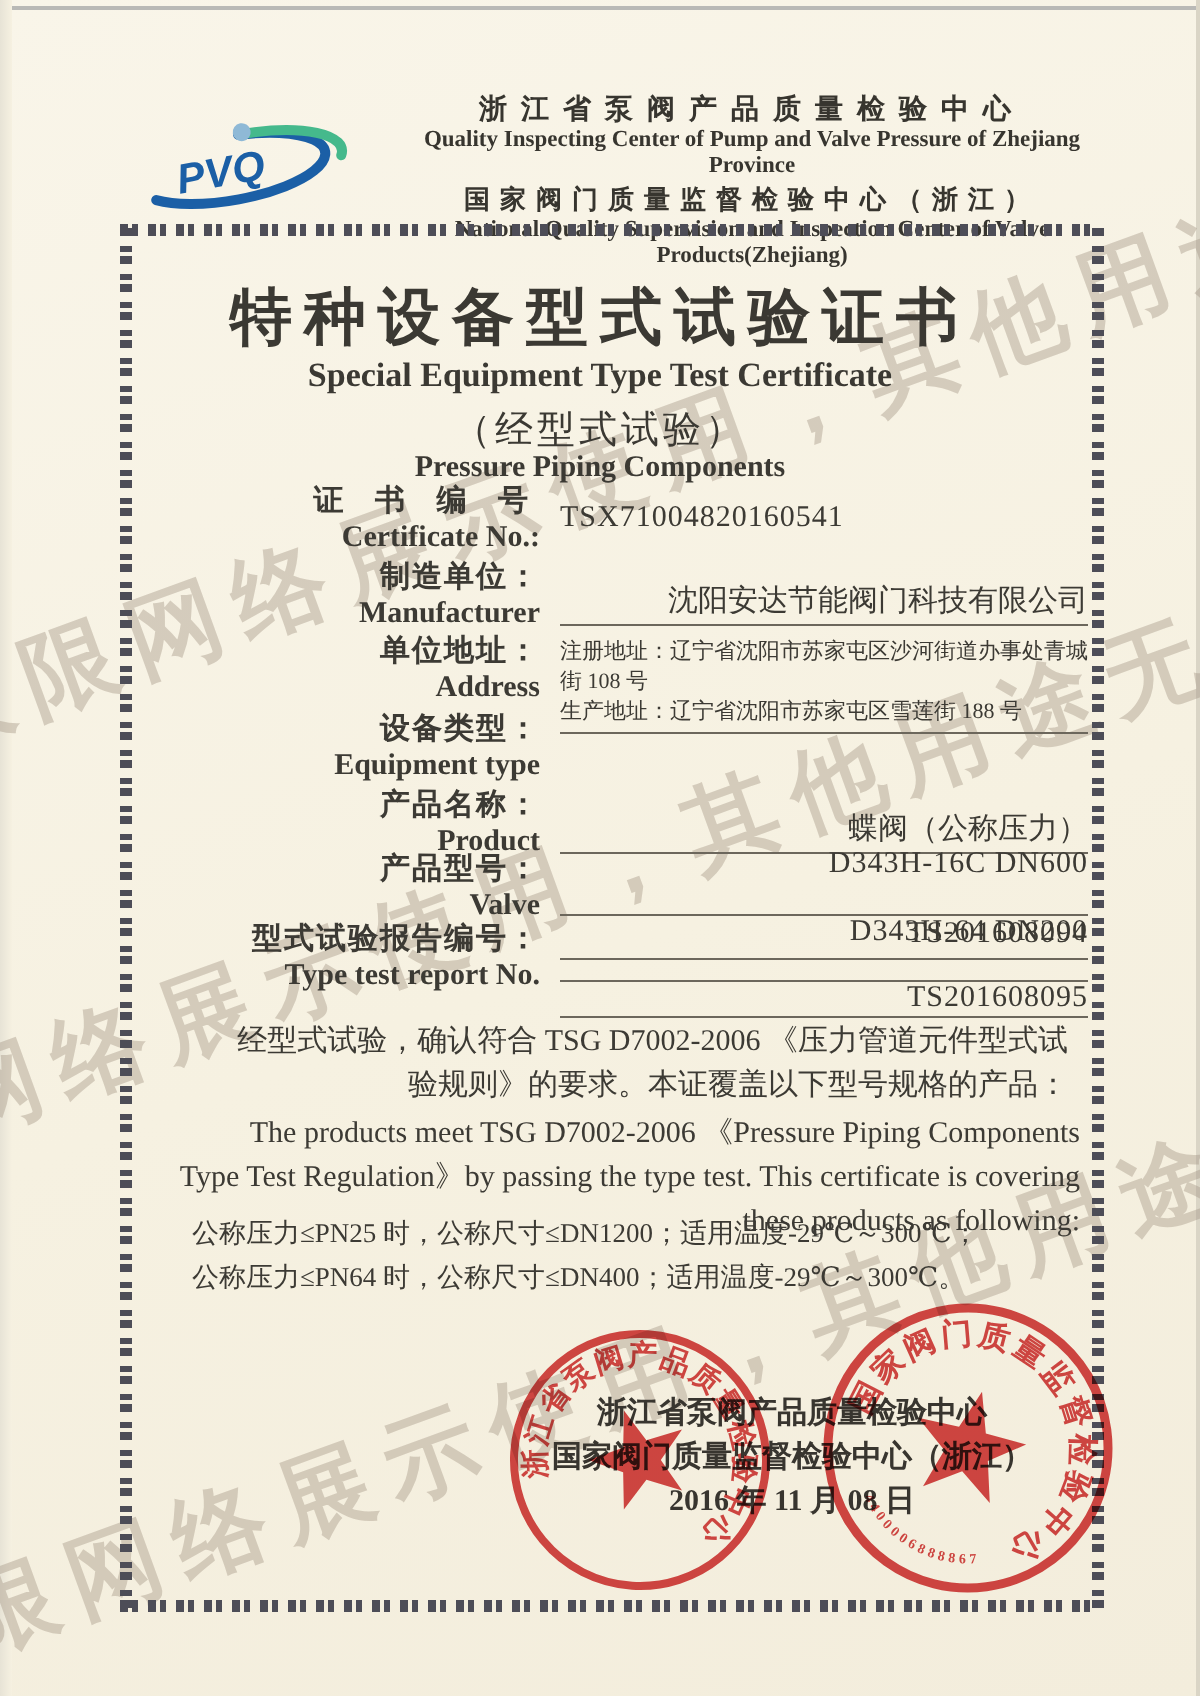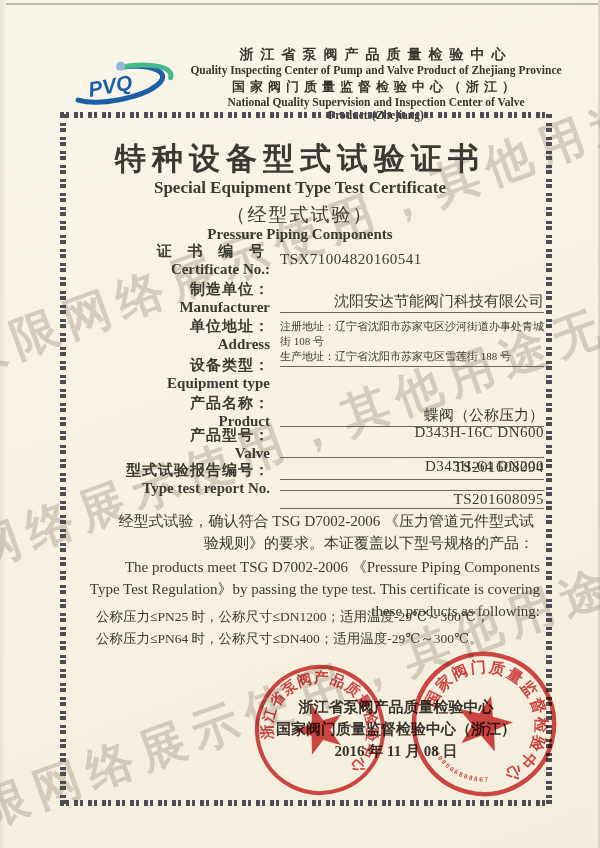--- a/index.html
+++ b/index.html
@@ -72,21 +72,21 @@
     <svg class="logo" width="122" height="58" viewBox="0 0 122 58">
       <g transform="rotate(-10 61 30)">
         <path d="M 14,38 A 48 16 0 1 0 60,13" fill="none" stroke="#1b5fa6" stroke-width="5" stroke-linecap="round"></path>
         <path d="M 62,13 A 48 16 0 0 1 109,32" fill="none" stroke="#45b98c" stroke-width="5" stroke-linecap="round"></path>
         <circle cx="62" cy="12" r="4.5" fill="#8fb9d6"></circle>
         <text x="26" y="37" font-family="Liberation Sans, sans-serif" font-style="italic" font-weight="bold" font-size="21" fill="#1b5fa6">PVQ</text>
       </g>
     </svg>
     <div class="org">
       <div class="org-cn1">浙江省泵阀产品质量检验中心</div>
-      <div class="org-en">Quality Inspecting Center of Pump and Valve Product of Zhejiang Province</div>
+      <div class="org-en">Quality Inspecting Center of Pump and Valve Pressure of Zhejiang Province</div>
       <div class="org-cn2">国家阀门质量监督检验中心（浙江）</div>
       <div class="org-en">National Quality Supervision and Inspection Center of Valve Products(Zhejiang)</div>
     </div>
   </div>
 
   <div class="bd bd-h" style="top:112px;"></div>
   <div class="bd bd-h" style="top:800px;"></div>
   <div class="bd bd-v" style="left:60px;"></div>
   <div class="bd bd-v" style="left:546px;"></div>
 

